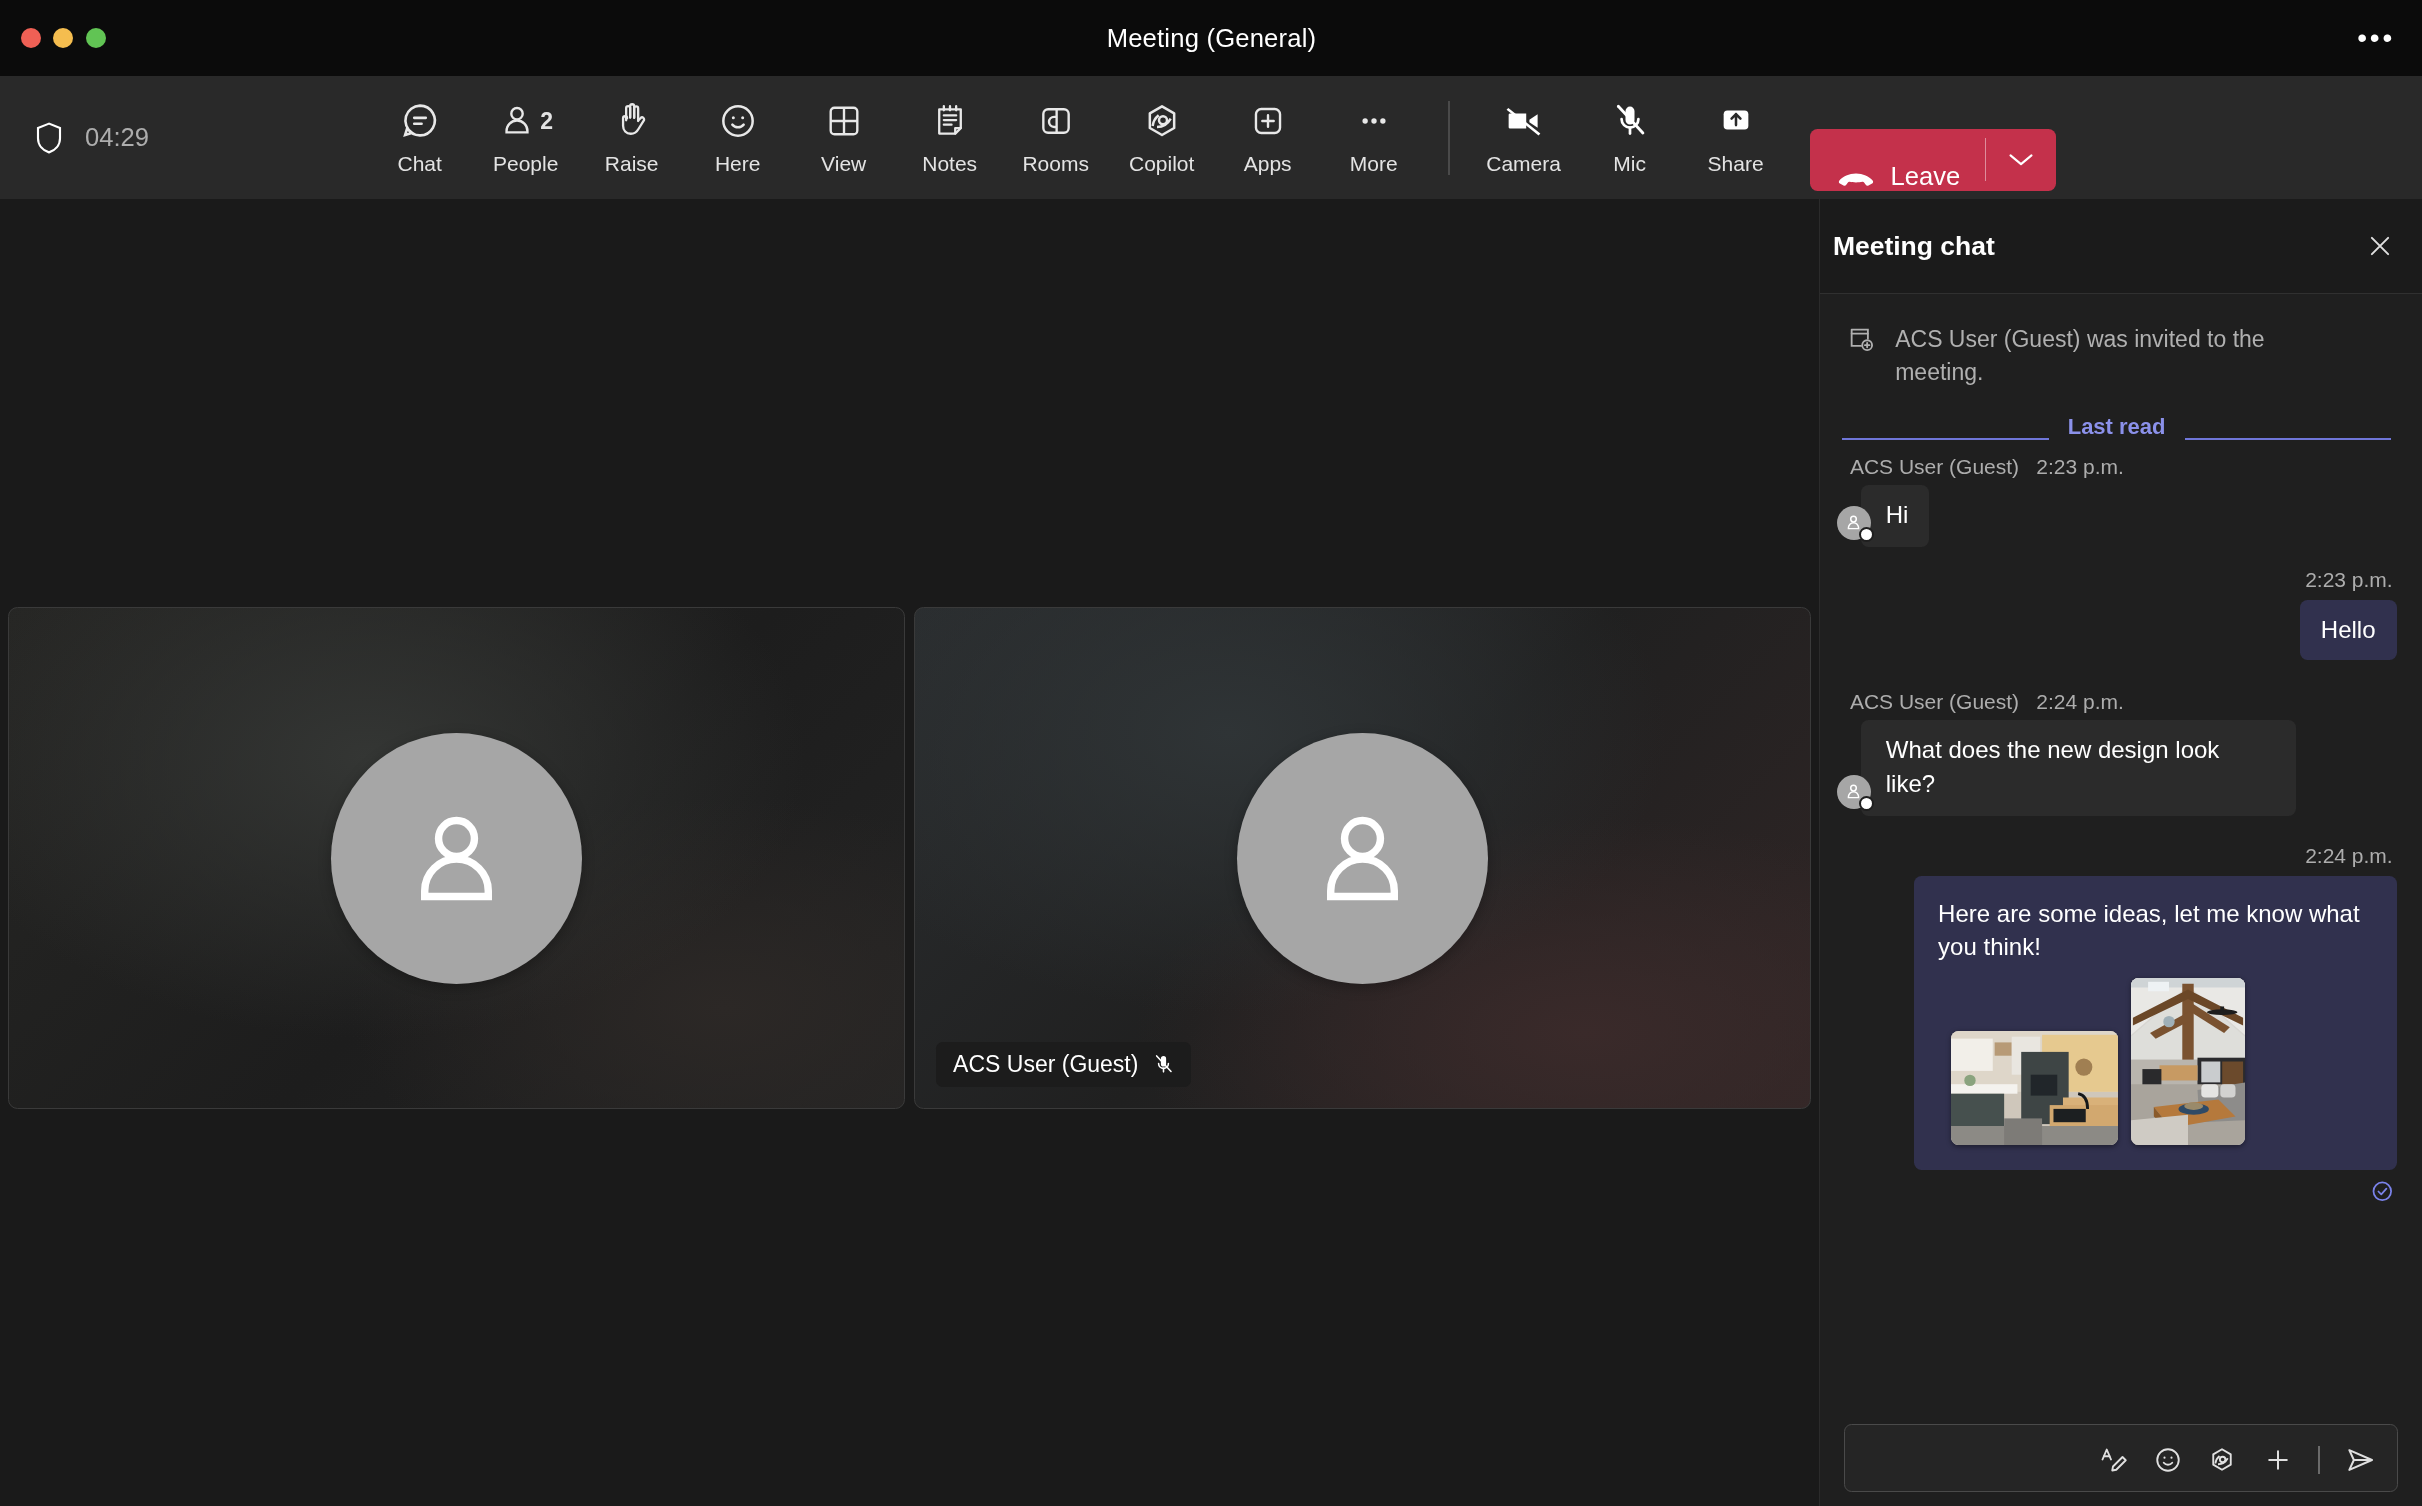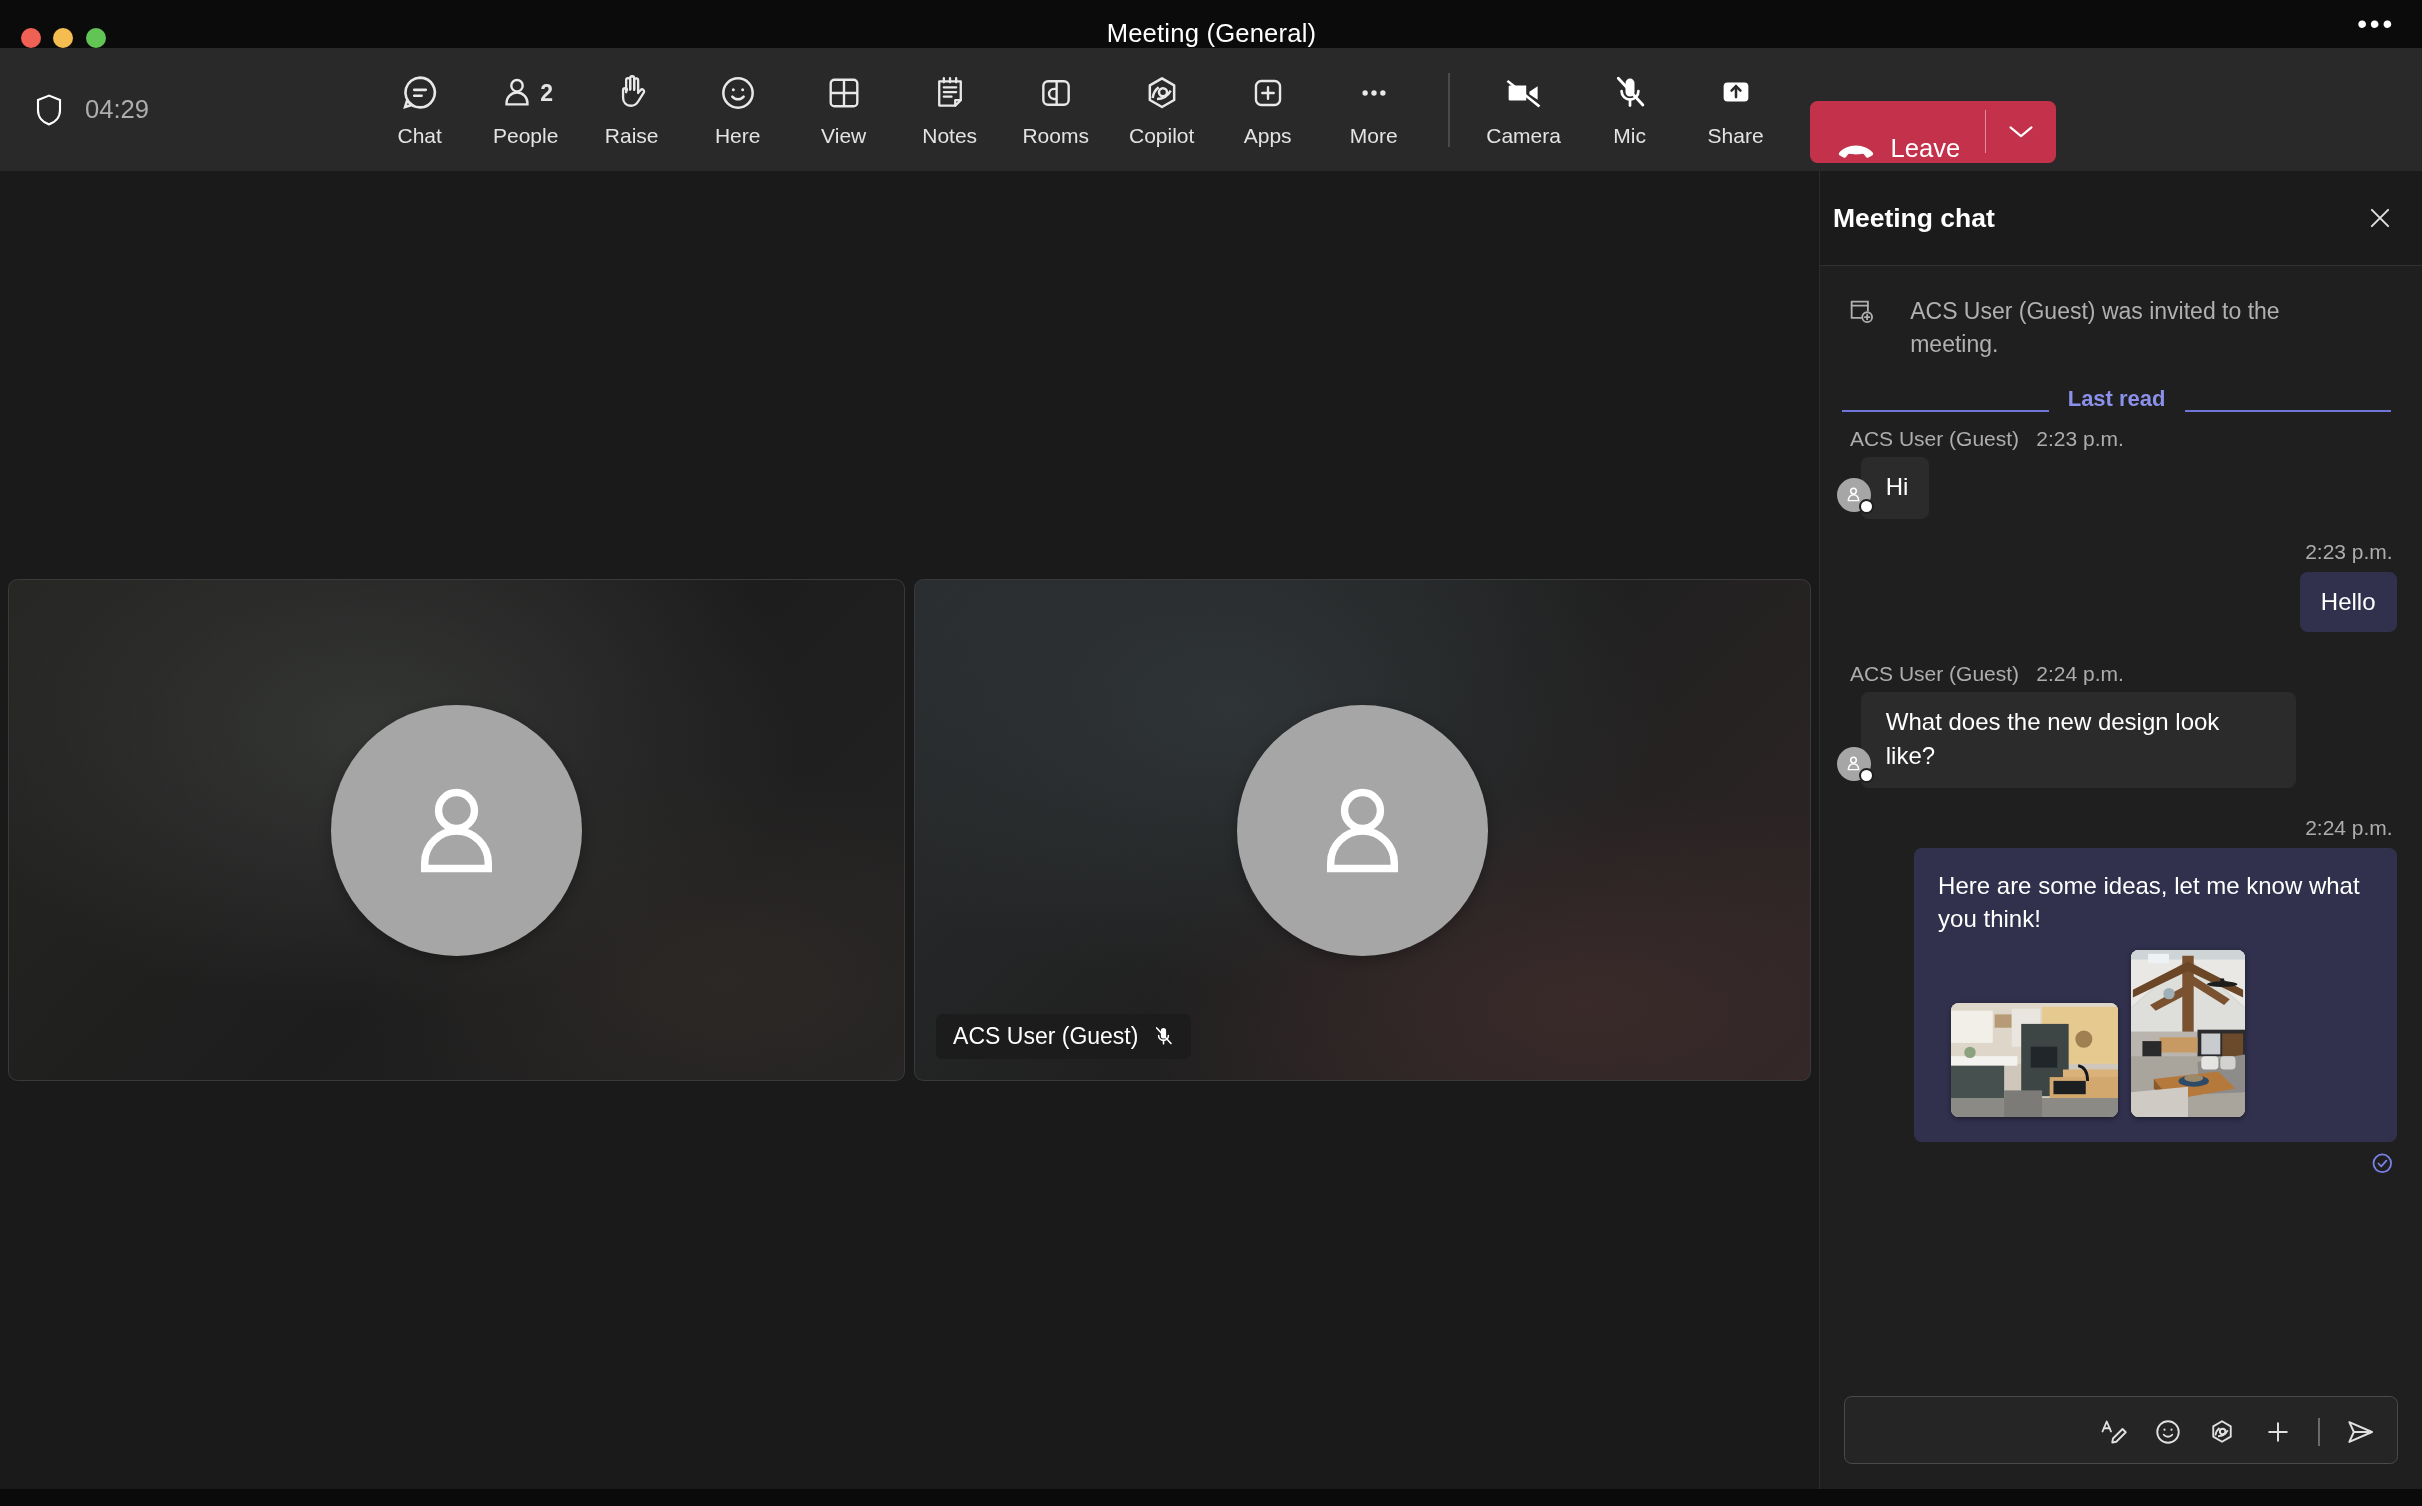--- a/index.html
+++ b/index.html
@@ -7,24 +7,24 @@
     width: 2423px; height: 1507px;
     background: #0a0a0a;
     font-family: "Liberation Sans", sans-serif;
     overflow: hidden;
     -webkit-font-smoothing: antialiased;
   }
 
   
   .titlebar {
     position: relative;
-    height: 48px;
+    height: 76px;
     background: #0b0b0b;
     display: flex;
-    align-items: flex-end;
+    align-items: center;
   }
   .traffic { display: flex; gap: 12.3px; padding-left: 21px; }
   .dot { width: 20px; height: 20px; border-radius: 50%; }
   .dot.red { background: #ef6055; }
   .dot.yellow { background: #f5bd4f; }
   .dot.green { background: #61c454; }
   .win-title {
     position: absolute; left: 0; right: 0; text-align: center;
     color: #ffffff; font-size: 25.6px; letter-spacing: 0.2px;
   }
@@ -146,21 +146,21 @@
     background: #1b1b1b;
   }
   .chat-title { color: #fff; font-size: 26.5px; font-weight: bold; }
   .chat-close { cursor: pointer; display: flex; }
 
   .chat-scroll {
     flex: 1; overflow: hidden;
     padding: 23px 26.5px 0 17px;
   }
 
-  .sys-row { display: flex; gap: 34px; align-items: flex-start; padding: 5.7px 3.8px 3.8px 9.5px; }
+  .sys-row { display: flex; gap: 19px; align-items: flex-start; padding: 5.7px 3.8px 3.8px 9.5px; }
   .sys-text { color: #b0b0b0; font-size: 23px; line-height: 1.45; max-width: 426px; }
 
   .lastread {
     display: flex; align-items: flex-end; gap: 19px;
     margin: 21px 5.7px 15px 5.7px;
   }
   .lastread .line { flex: 1; height: 1.9px; background: #6f76d8; }
   .lastread .lbl { color: #8b91ea; font-size: 22px; font-weight: bold; white-space: nowrap; }
 
   .msg { margin-bottom: 5.7px; }

